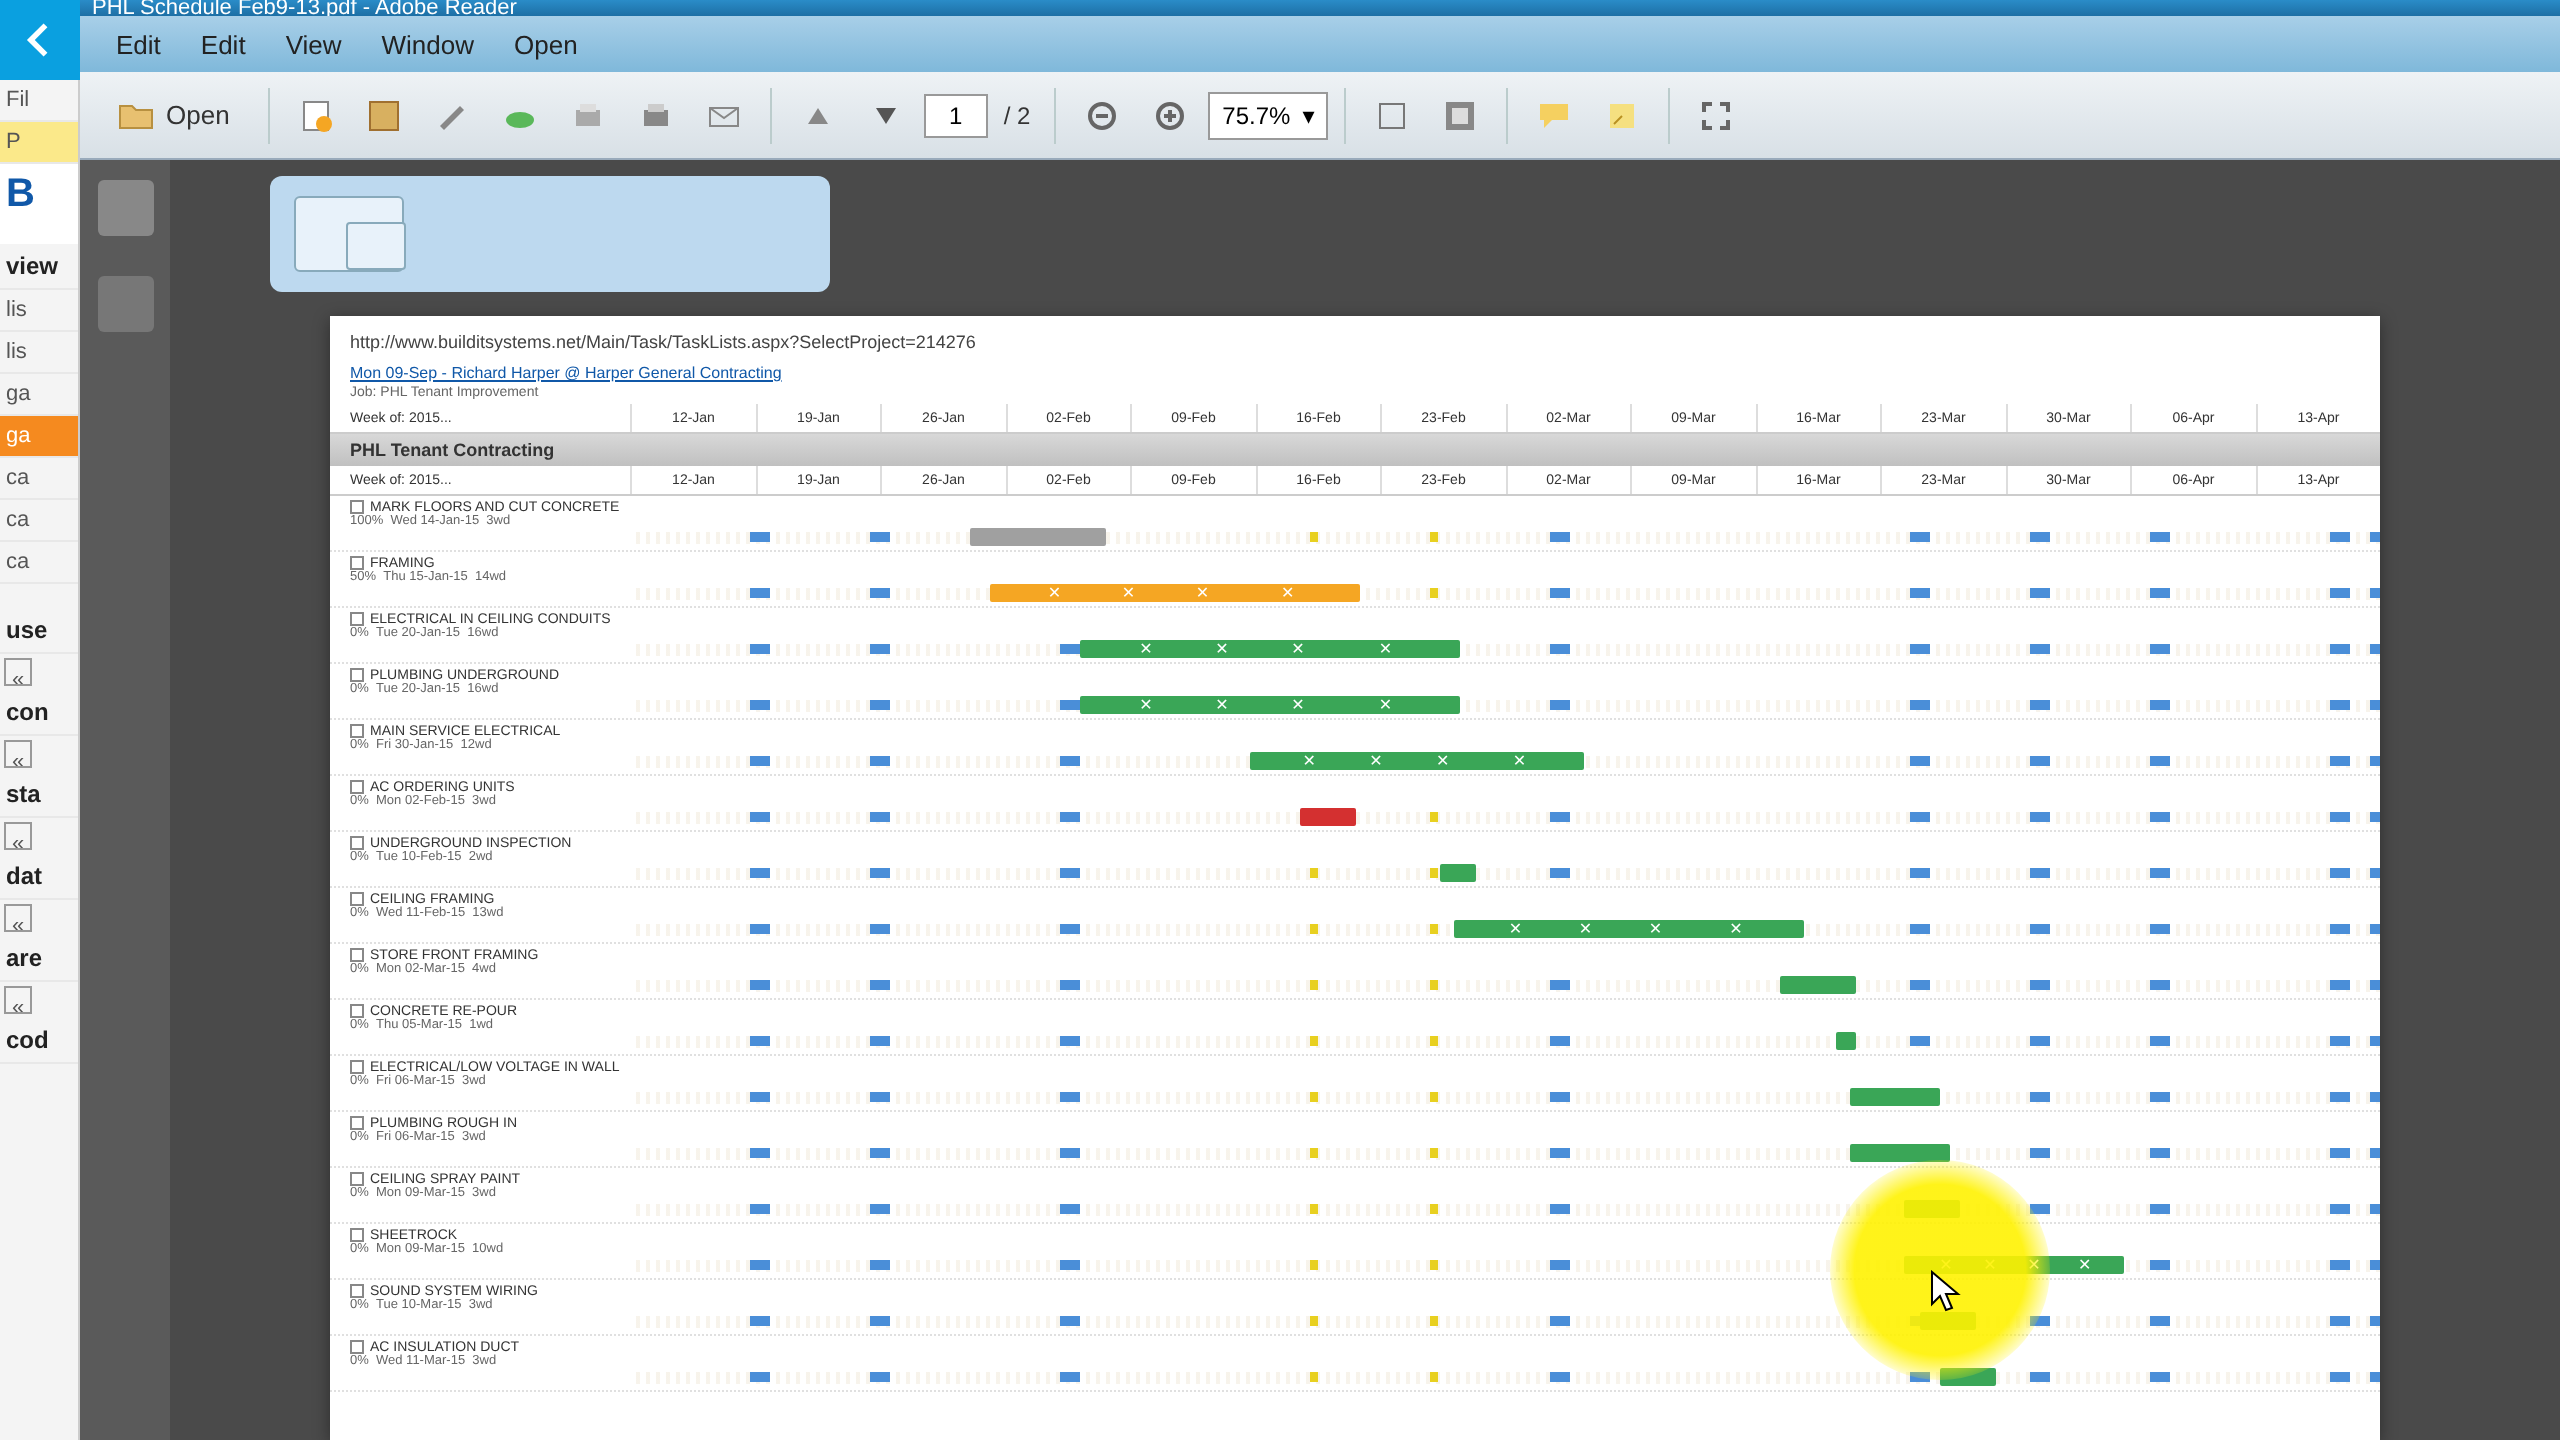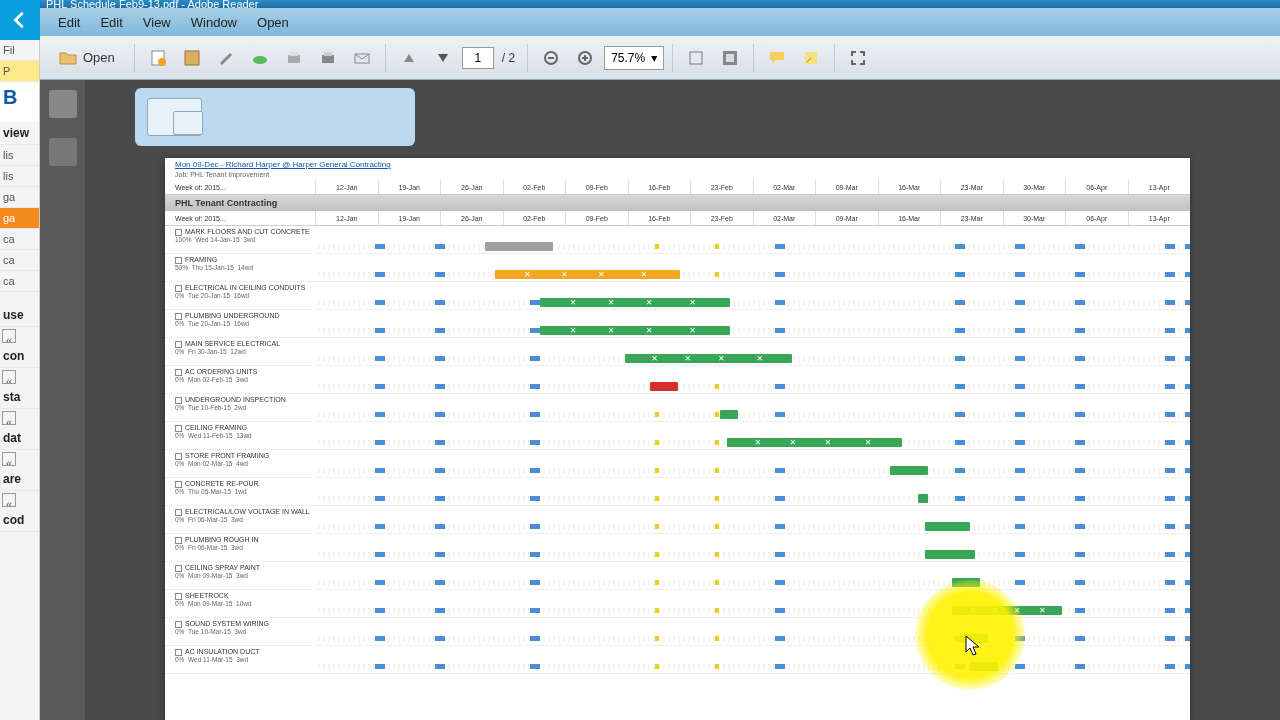--- a/index.html
+++ b/index.html
@@ -239,21 +239,22 @@
   <div class="doc-sidebar">
     <div class="doc-sidebar-btn"></div>
     <div class="doc-sidebar-btn" style="background:#777"></div>
   </div>
 
   <div class="banner">
     <div class="banner-icon"></div>
   </div>
 
   <div class="pdf-page">
-    <div class="pdf-header">Mon 09-Dec - Richard Harper @ Harper General Contracting</div>
+    <div class="pdf-url">http://www.builditsystems.net/Main/Task/TaskLists.aspx?SelectProject=214276</div>
+    <div class="pdf-header">Mon 09-Sep - Richard Harper @ Harper General Contracting</div>
     <div class="pdf-sub">Job: PHL Tenant Improvement</div>
 
     <div class="tl-hdr">
       <div class="tl-left">Week of: 2015...</div>
       <div class="tl-dates" id="dates-row-1">
           <div class="tl-date">12-Jan</div>
           <div class="tl-date">19-Jan</div>
           <div class="tl-date">26-Jan</div>
           <div class="tl-date">02-Feb</div>
           <div class="tl-date">09-Feb</div>

